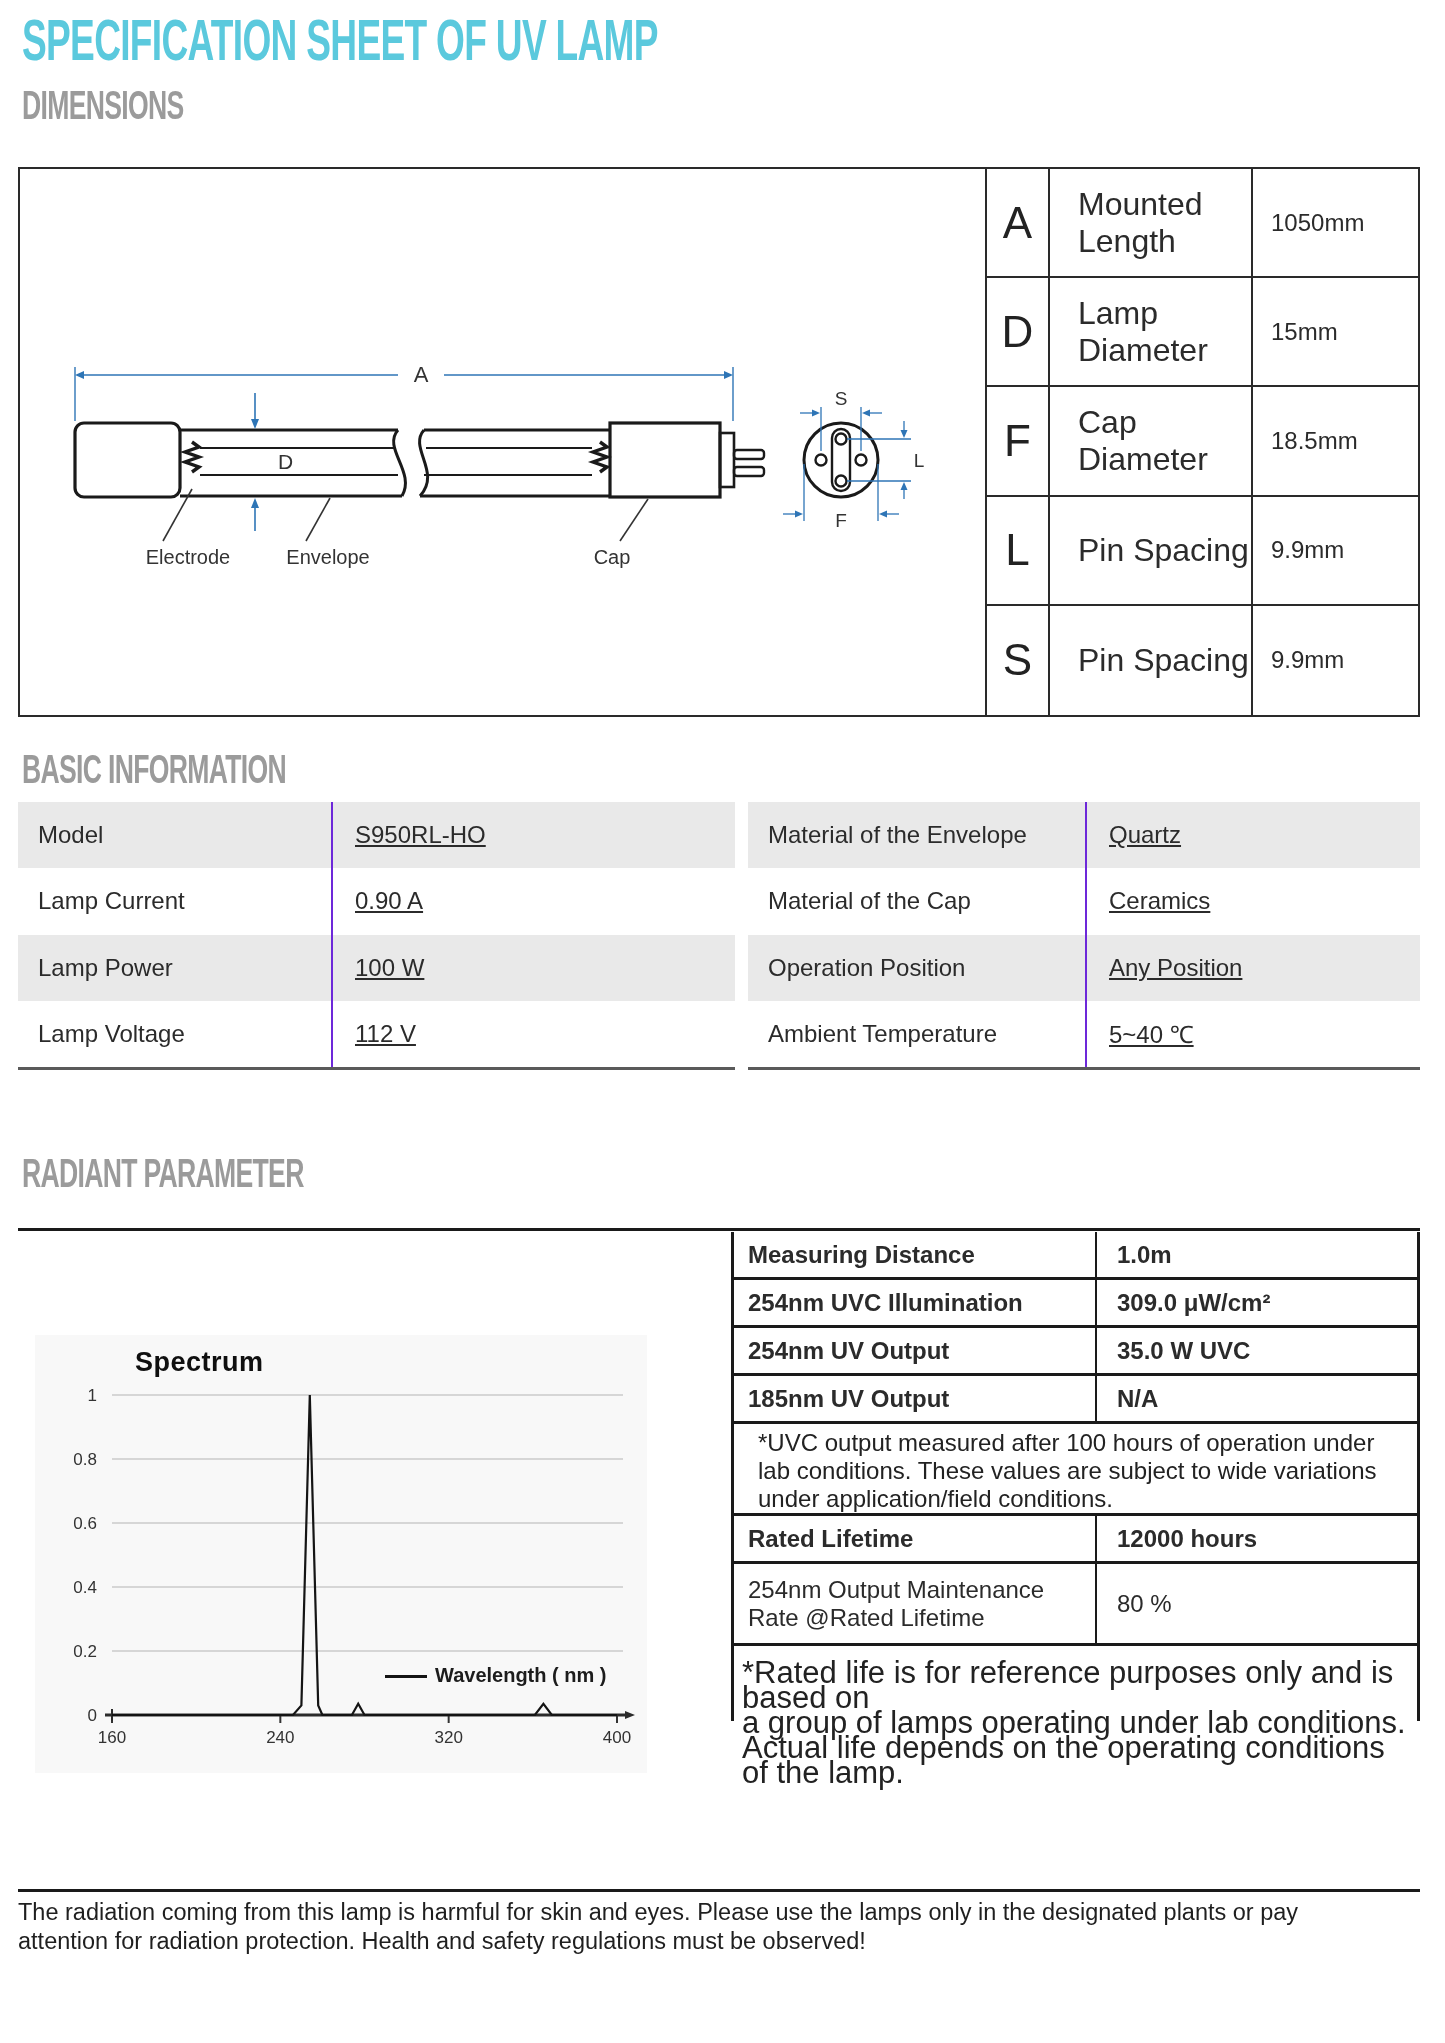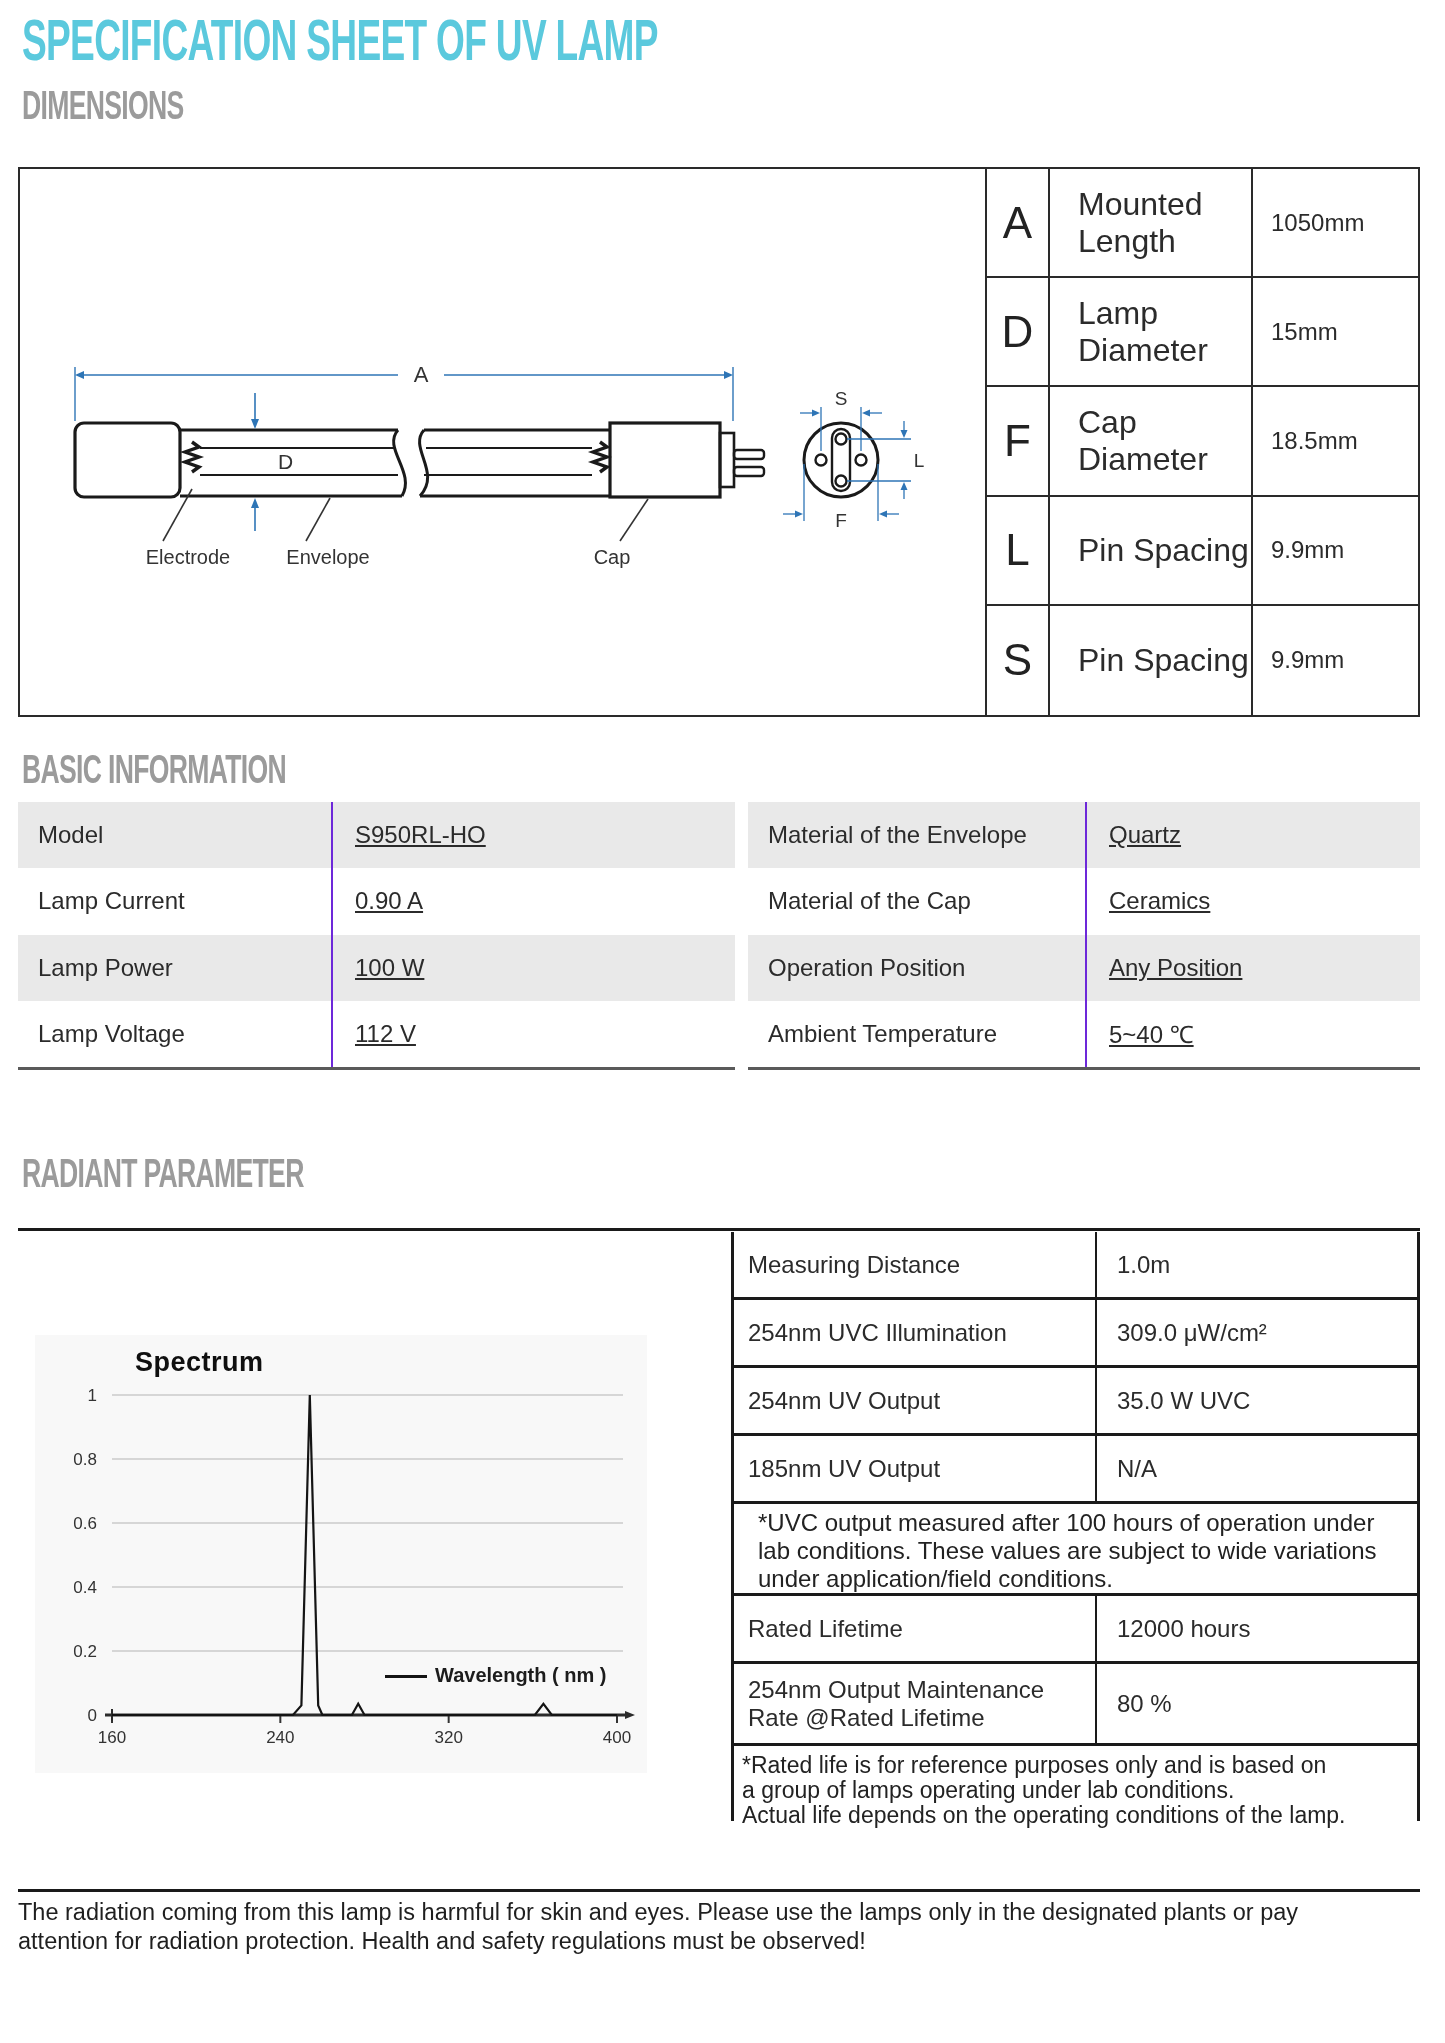--- a/index.html
+++ b/index.html
@@ -32,25 +32,25 @@
   .b-right .bcell.lab{width:337px;padding-left:20px;}
   .bcell.val{flex:1;border-left:2px solid #6d28d9;padding-left:22px;text-decoration:underline;}
   
   .rule{left:18px;width:1402px;height:3px;background:#1a1a1a;}
   
   .rad{left:731px;top:1232px;width:689px;box-sizing:border-box;border-left:3px solid #1a1a1a;border-right:3px solid #1a1a1a;}
   .rr{display:flex;border-bottom:3px solid #1a1a1a;box-sizing:border-box;}
   .rr .lab{width:363px;box-sizing:border-box;border-right:2px solid #1a1a1a;display:flex;align-items:center;
            padding-left:14px;font-size:24px;white-space:pre-line;line-height:28px;}
   .rr .val{flex:1;display:flex;align-items:center;padding-left:20px;font-size:24px;}
-  .h68{height:68px;} .h82{height:82px;}
+  .h68{height:48px;font-weight:bold;} .h82{height:82px;}
   .rnote{box-sizing:border-box;border-bottom:3px solid #1a1a1a;padding:5px 6px 0 8px;
          font-size:24px;line-height:28px;white-space:pre-line;color:#222;}
   .rnote.n1{height:92px;padding-left:24px;}
-  .rnote.n2{height:75px;border-bottom:none;padding-top:7px;line-height:25px;font-size:23px;}
+  .rnote.n2{height:75px;border-bottom:none;padding-top:14px;line-height:25px;font-size:31px;}
   
   .chart-box{left:35px;top:1335px;width:612px;height:438px;background:#f8f8f8;}
   .chart-title{position:absolute;left:100px;top:12px;font-size:27px;font-weight:700;color:#0f0f0f;letter-spacing:0.5px;}
   .legend-line{position:absolute;left:350px;top:340px;width:42px;height:0;border-top:3px solid #141414;}
   .legend-text{position:absolute;left:400px;top:329px;font-size:20px;font-weight:600;color:#1c1c1c;}
   
   .footer{left:18px;top:1898px;width:1372px;font-size:23.5px;line-height:29px;color:#1f1f1f;white-space:pre-line;}
   svg text{font-family:"Liberation Sans",sans-serif;}
 </style>
 </head>

